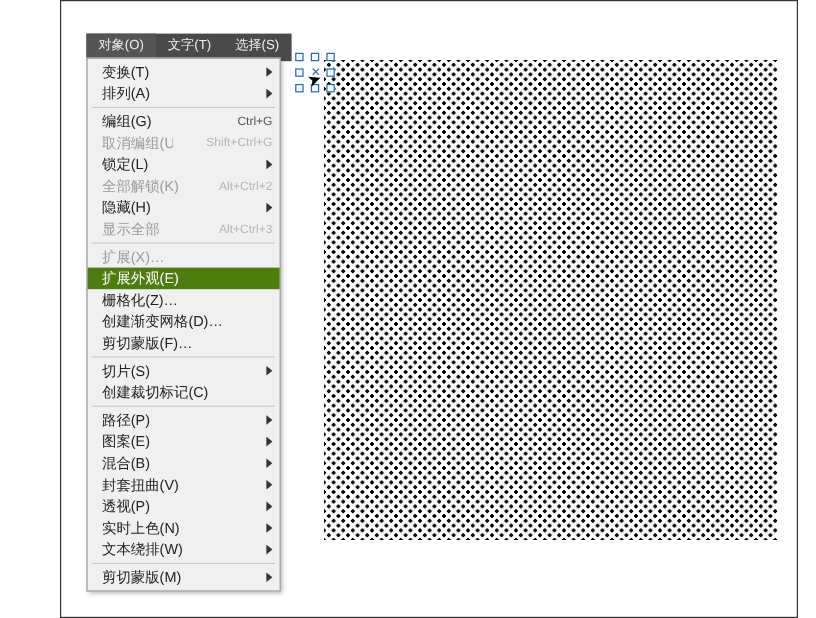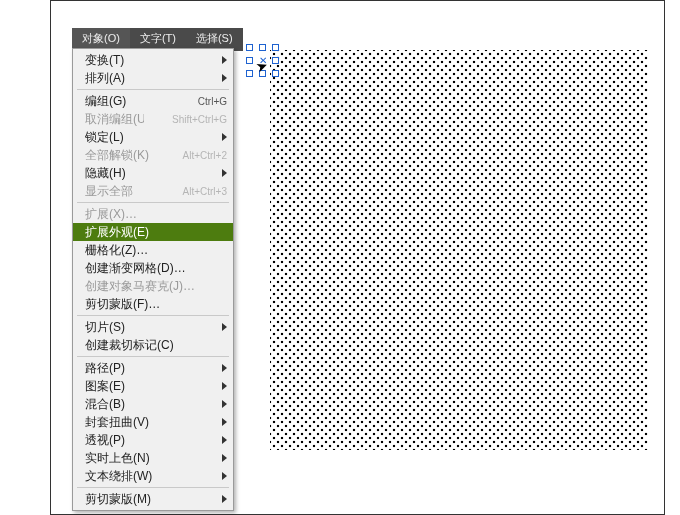--- a/index.html
+++ b/index.html
@@ -189,23 +189,20 @@
     </div>
     <div class="dd-row highlight">
       <span class="dd-label">扩展外观(E)</span>
     </div>
     <div class="dd-row">
       <span class="dd-label">栅格化(Z)…</span>
     </div>
     <div class="dd-row">
       <span class="dd-label">创建渐变网格(D)…</span>
     </div>
-    <div class="dd-row disabled">
-      <span class="dd-label">创建对象马赛克(J)…</span>
-    </div>
     <div class="dd-row">
       <span class="dd-label">剪切蒙版(F)…</span>
     </div>
     <div class="dd-sep"></div>
     <div class="dd-row">
       <span class="dd-label">切片(S)</span>
       <span class="dd-arrow"></span>
     </div>
     <div class="dd-row">
       <span class="dd-label">创建裁切标记(C)</span>

